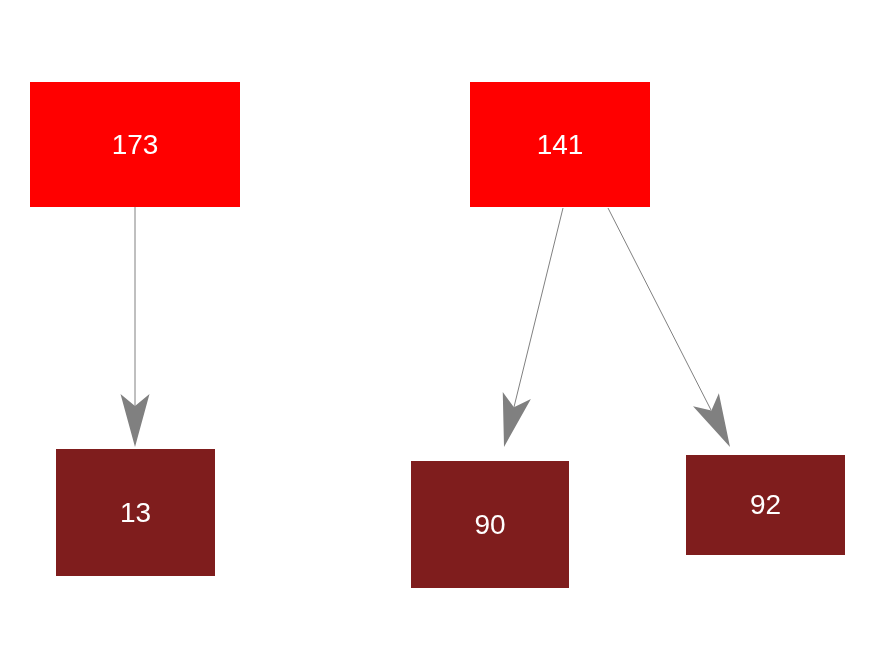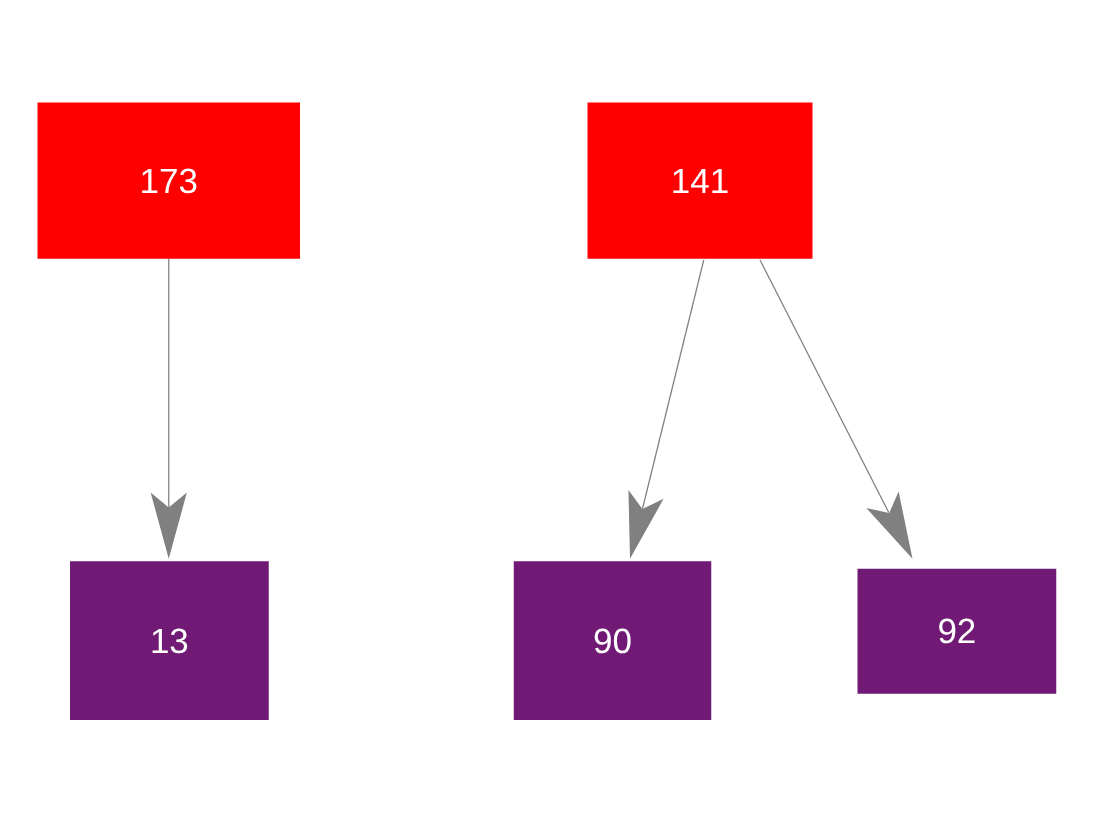--- a/index.html
+++ b/index.html
@@ -26,26 +26,26 @@
     position: absolute;
     display: flex;
     align-items: center;
     justify-content: center;
     color: #ffffff;
     font-size: 28px;
     line-height: 1;
     user-select: none;
   }
   .node-parent { background: #ff0000; }
-  .node-child  { background: #701a75; }
+  .node-child  { background: #7f1d1d; }
 
   #n173 { left: 30px;  top: 82px;  width: 210px; height: 125px; }
   #n141 { left: 470px; top: 82px;  width: 180px; height: 125px; }
   #n13  { left: 56px;  top: 449px; width: 159px; height: 127px; }
-  #n90  { left: 411px; top: 449px; width: 158px; height: 127px; }
+  #n90  { left: 411px; top: 461px; width: 158px; height: 127px; }
   #n92  { left: 686px; top: 455px; width: 159px; height: 100px; }
 </style>
 </head>
 <body>
 
 <div class="canvas">
 
   <svg class="edge-layer" width="875" height="656" viewBox="0 0 875 656" xmlns="http://www.w3.org/2000/svg">
 
     <g>

